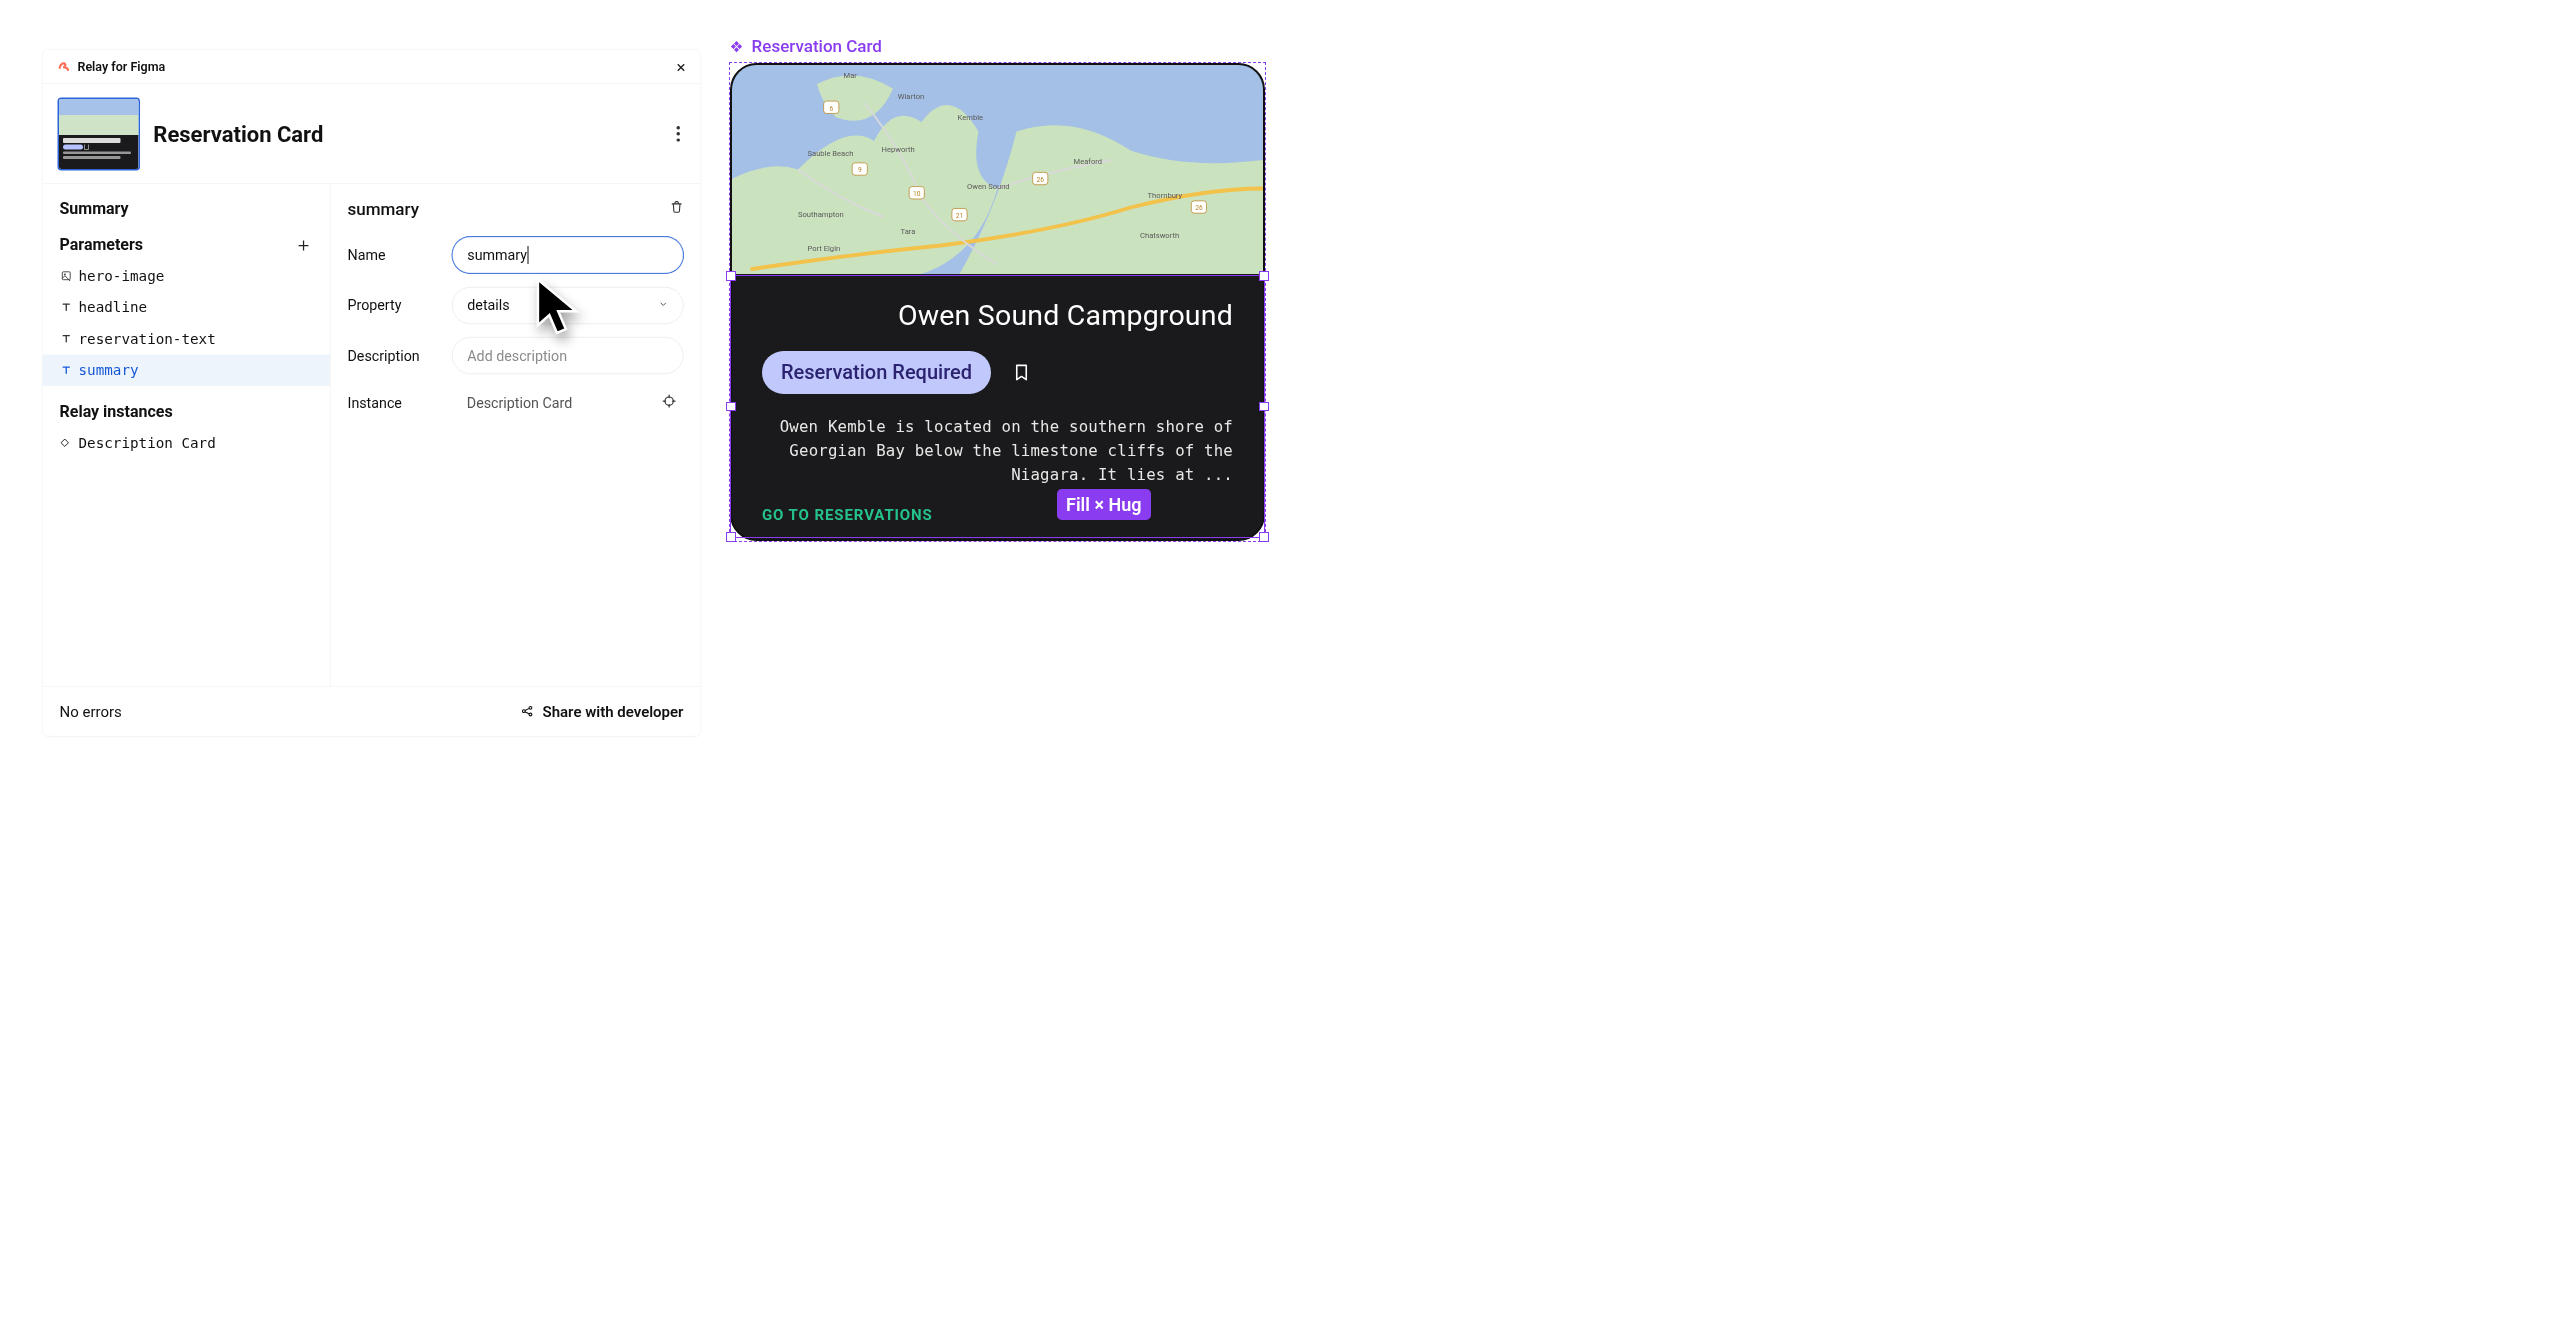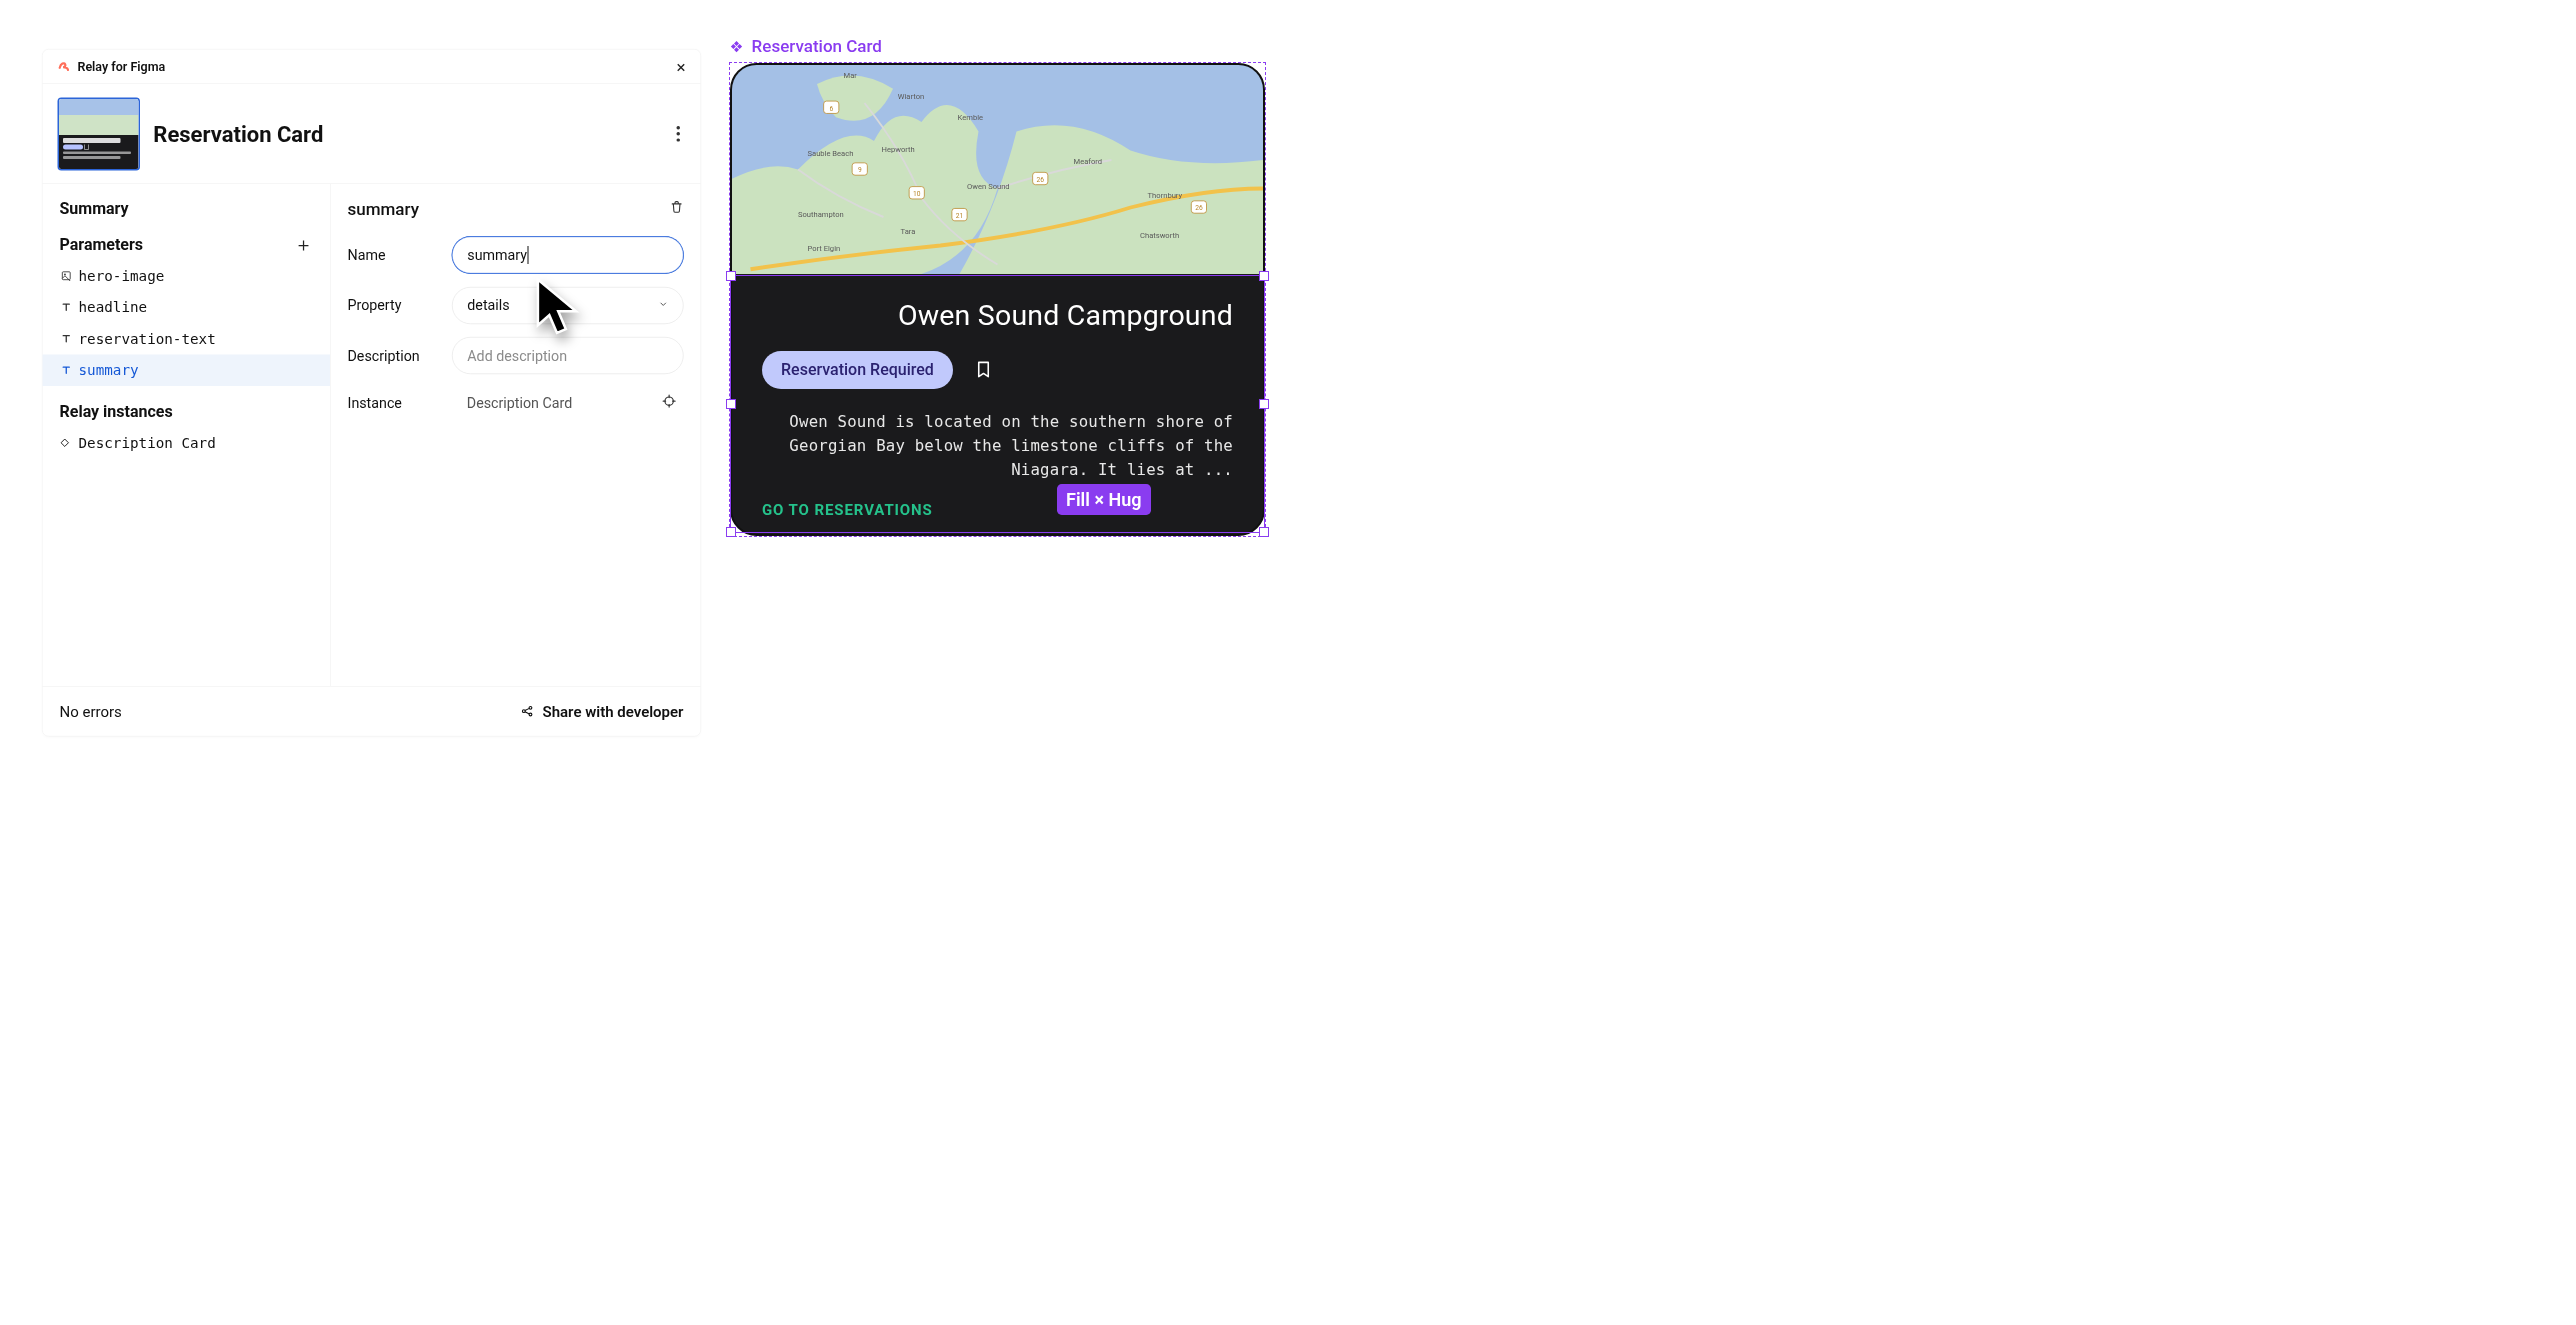--- a/index.html
+++ b/index.html
@@ -200,21 +200,21 @@
     padding: 25px 30px 26.6px 30px;
     color:#fff;
     position:relative;
   }
   .card-title{
     font-size: 28.5px; font-weight:400; margin-bottom: 19px; letter-spacing:0.2px;
   }
   .chip-row{ display:flex; align-items:center; gap:21px; margin-bottom:21px;}
   .chip{
     background:#c1c9fc; color:#2b2270;
-    padding: 9.5px 19px; border-radius: 25px; font-size:16px; font-weight:500;
+    padding: 9.5px 19px; border-radius: 25px; font-size:20px; font-weight:500;
   }
   .bookmark{
     width:19px; height:23px; color:#fff;
   }
   .desc{
     font-size:15.7px; line-height:1.55; color:#e8e8e8;
     font-family: ui-monospace, "SF Mono", Menlo, Consolas, monospace;
     letter-spacing:0.2px;
   }
 
@@ -490,21 +490,21 @@
       </div>
 
       <div class="card-body" style="padding-bottom:51px;text-align:right;">
         <div class="card-title">Owen Sound Campground</div>
         <div class="chip-row">
           <div class="chip">Reservation Required</div>
           <svg class="bookmark" viewBox="0 0 24 24">
             <path d="M6 3h12v18l-6-4-6 4V3z" fill="none" stroke="#fff" stroke-width="2" stroke-linejoin="round"></path>
           </svg>
         </div>
-        <div class="desc">Owen Sound is located on the southern shore of Georgian Bay below the limestone cliffs of the Niagara. It lies at ...</div>
+        <div class="desc">Owen Kemble is located on the southern shore of Georgian Bay below the limestone cliffs of the Niagara. It lies at ...</div>
         <div class="cta">GO TO RESERVATIONS</div>
       </div>
     </div>
 
     <div class="sel-frame" style="top:212px; bottom:2.8px;">
       <div class="handle h-tl"></div>
       <div class="handle h-tr"></div>
       <div class="handle h-bl"></div>
       <div class="handle h-br"></div>
       <div class="handle h-ml"></div>

